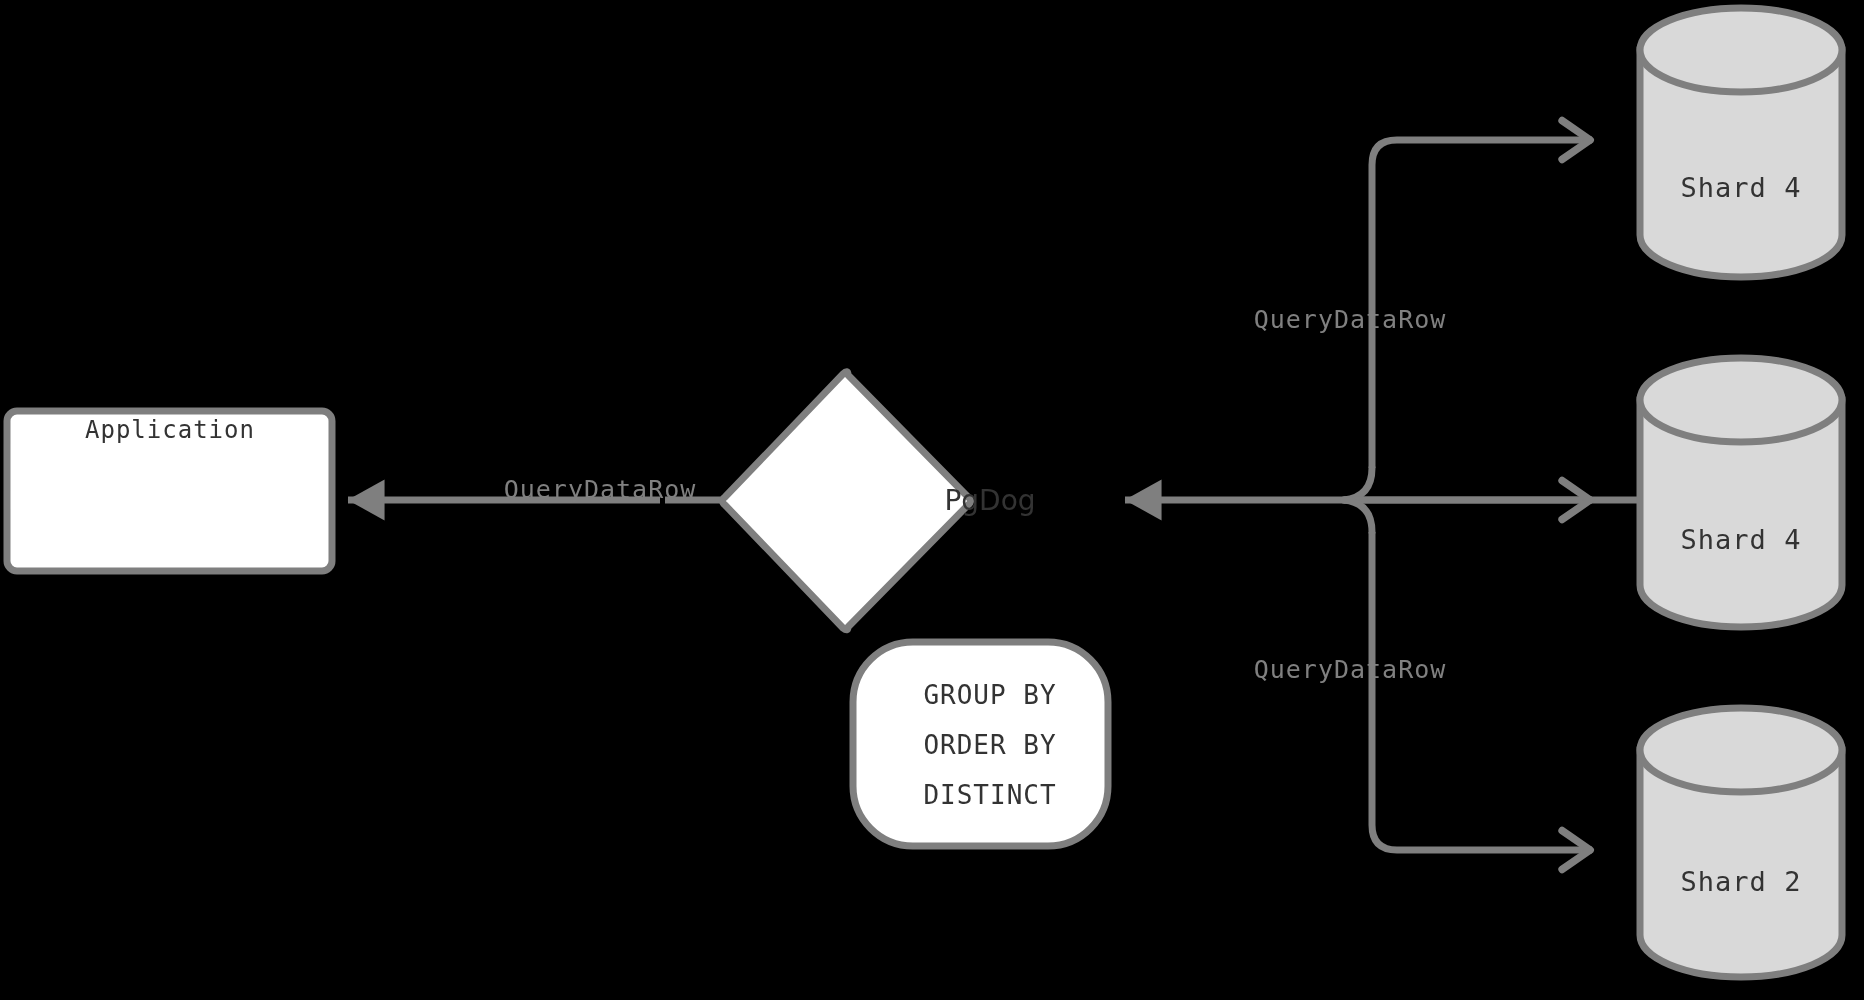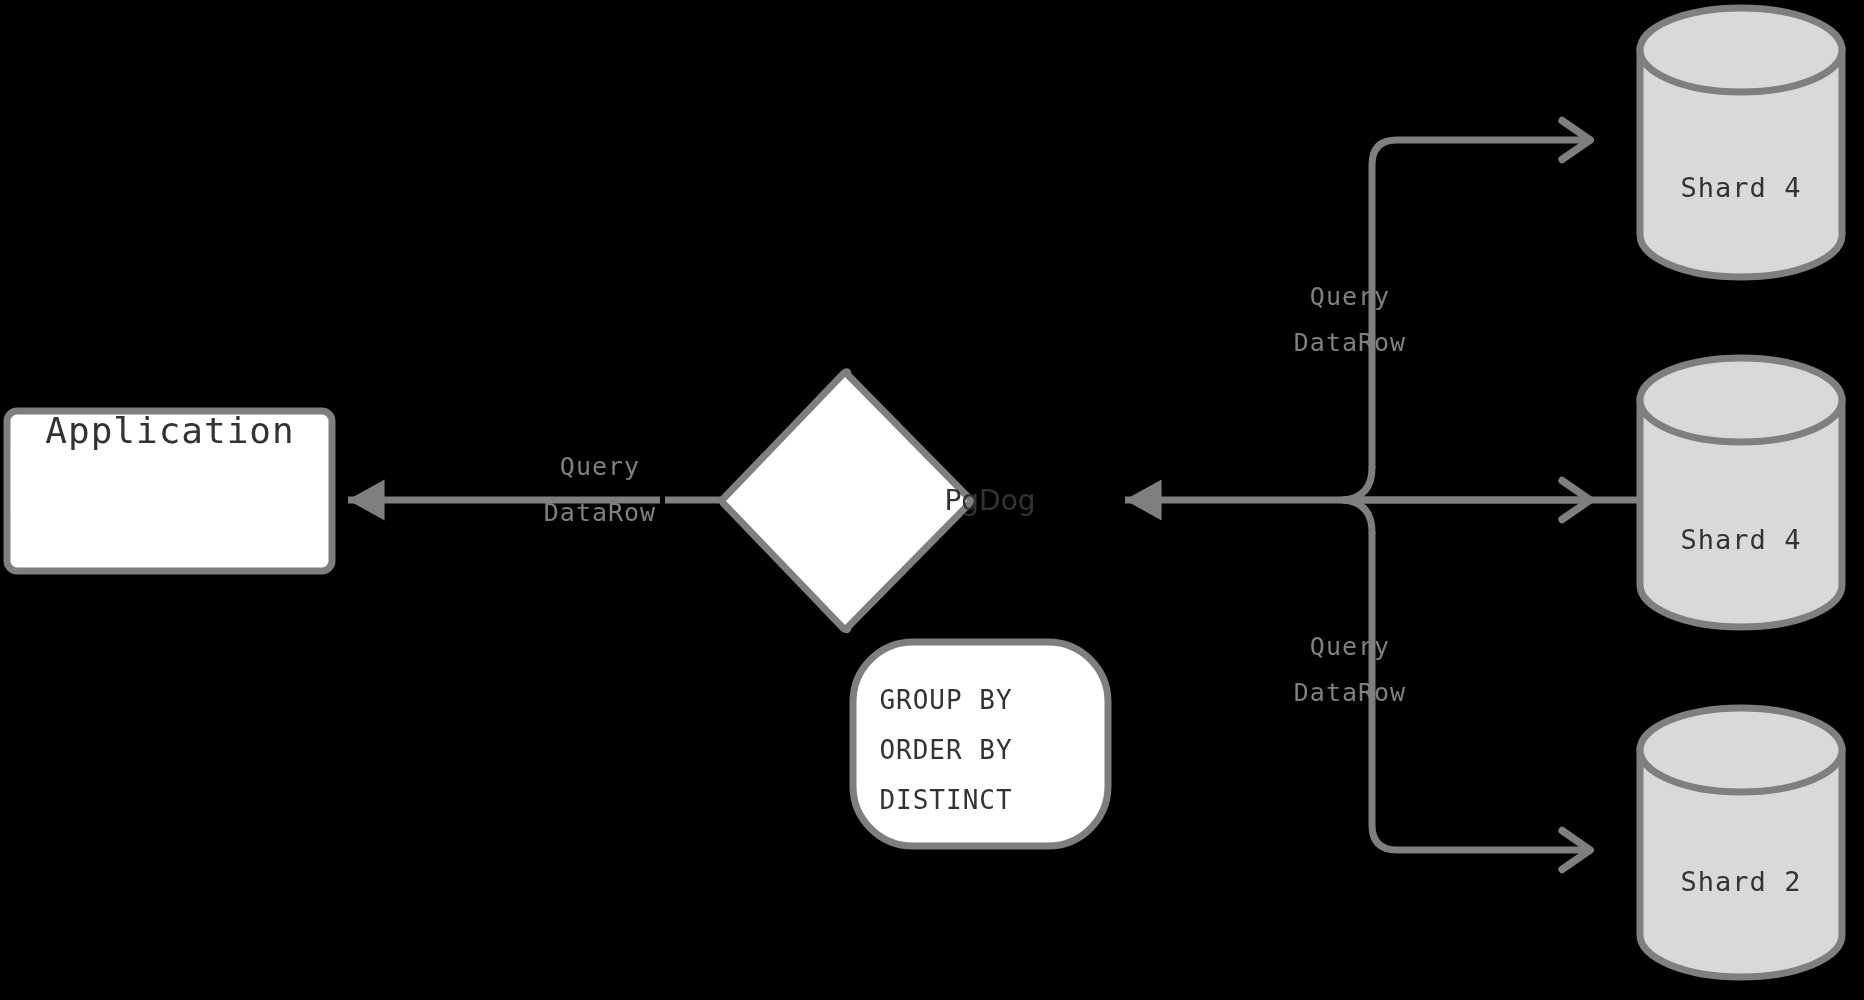--- a/index.html
+++ b/index.html
@@ -18,38 +18,38 @@
     display:flex;align-items:center;justify-content:center;
     text-align:center;
     pointer-events:none;
     white-space:pre;
   }
   .mono{font-family:"DejaVu Sans Mono","Liberation Mono",monospace;}
   .sans{font-family:"DejaVu Sans","Liberation Sans",sans-serif;}
 
   .lbl-app{
     left:10px;top:412px;width:320px;height:36px;
-    font-size:36px;color:#333333;letter-spacing:1px;
+    font-size:24px;color:#333333;letter-spacing:1px;
   }
   .lbl-pgdog{
     left:860px;top:482px;width:260px;height:36px;
     font-size:28px;color:#333333;
   }
   .lbl-edge{
     font-size:25px;color:#808080;line-height:46px;
-    flex-direction:column;letter-spacing:1px;
+    flex-direction:row;letter-spacing:1px;
   }
   .lbl-edge-mid{left:460px;top:440px;width:280px;height:100px;}
   .lbl-edge-top{left:1210px;top:270px;width:280px;height:100px;}
   .lbl-edge-bot{left:1210px;top:620px;width:280px;height:100px;}
 
   .lbl-ops{
-    left:816px;top:665px;width:260px;height:160px;
+    left:860px;top:665px;width:260px;height:160px;
     font-size:26px;color:#333333;line-height:50px;
-    flex-direction:column;letter-spacing:1px;justify-content:flex-end;
+    flex-direction:column;letter-spacing:1px;
   }
   .lbl-shard{
     width:244px;height:34px;
     font-size:27px;color:#333333;letter-spacing:1px;
   }
   .lbl-shard0{left:1619px;top:170px;}
   .lbl-shard1{left:1619px;top:522px;}
   .lbl-shard2{left:1619px;top:864px;}
 </style>
 </head>

